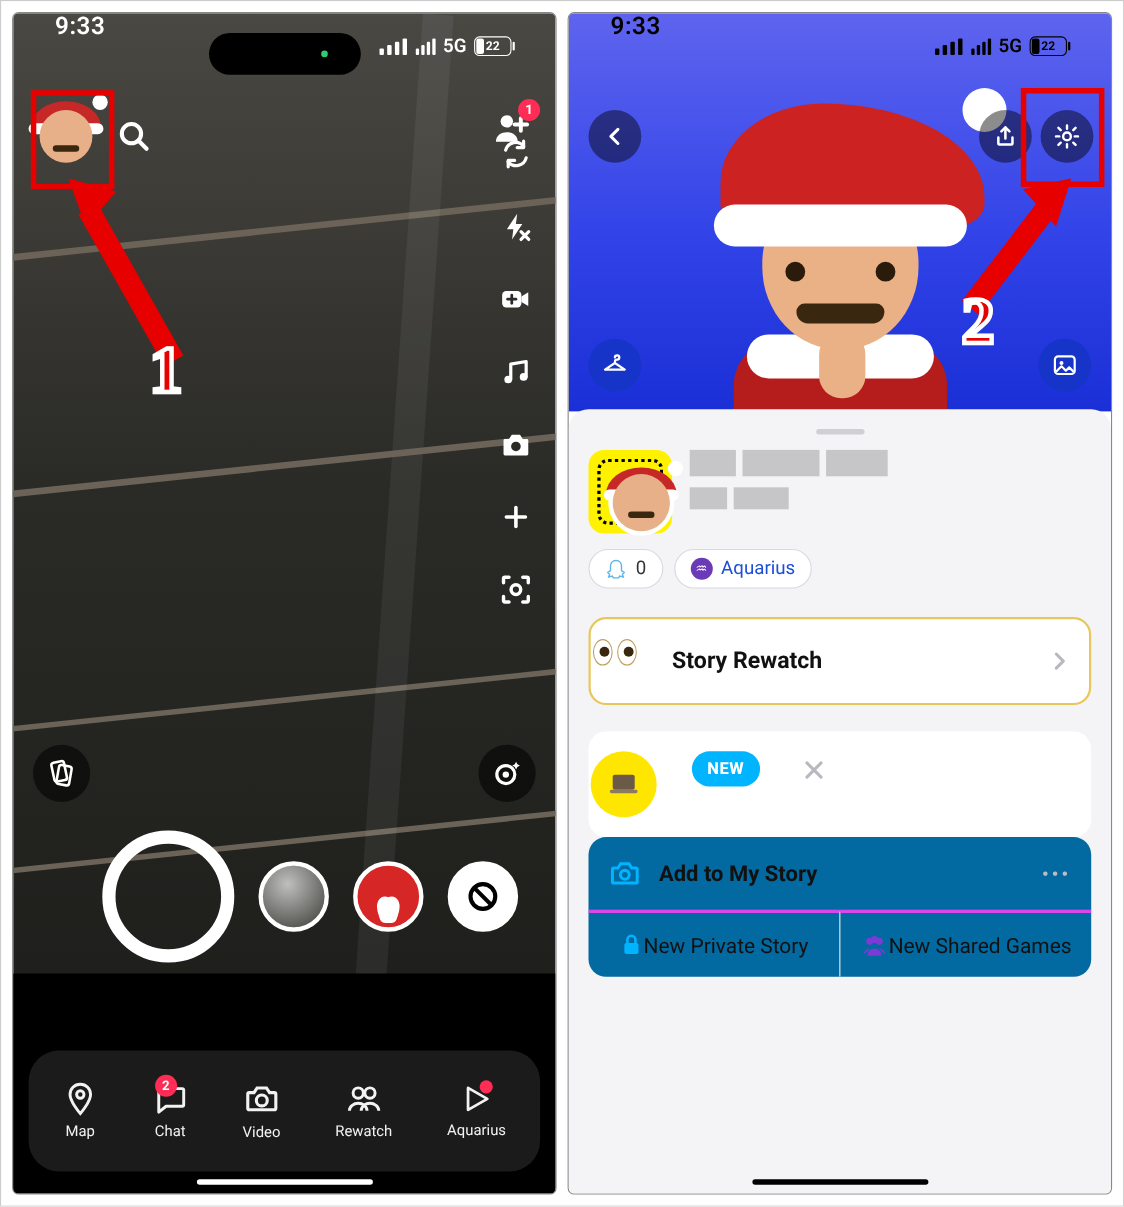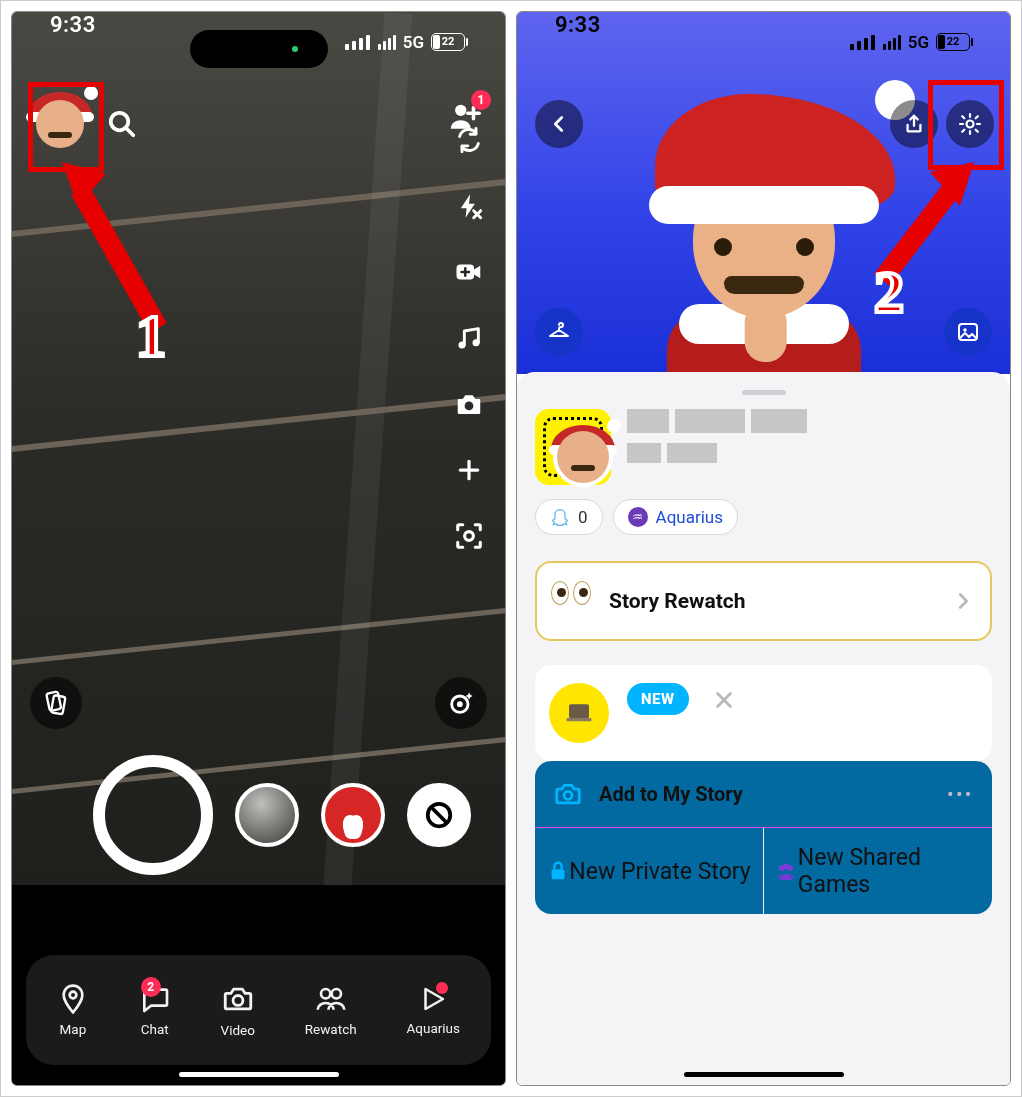--- a/index.html
+++ b/index.html
@@ -110,42 +110,42 @@
   .snapcode .mini .face{ inset:4px; }
   .name-block{ flex:1; }
   .pixels{ display:flex; gap:6px; margin-bottom:10px;}
   .pixels i{ width:42px; height:24px; background:#c6c6c9;}
   .pixels2 i{ width:34px; height:20px;}
   .chips{ margin-top:14px; display:flex; gap:10px;}
   .chip{ display:flex; align-items:center; gap:8px; padding:7px 14px; border:1.5px solid #d8d8de; border-radius:22px; background:#fff; font-size:17px; color:#333;}
   .chip .aq{ width:20px; height:20px; background:#6b3ab7; color:#fff; border-radius:50%; display:flex; align-items:center; justify-content:center; font-size:12px;}
   .chip .ghost{ color:#5bb5e8; }
 
-  .card{ border-radius:16px; background:#fff; padding:18px 14px; display:flex; align-items:center; gap:18px; position:relative; }
+  .card{ border-radius:16px; background:#fff; padding:18px 2px; display:flex; align-items:center; gap:32px; position:relative; }
   .card.gold{ border:2px solid #e7c65a; margin-top:26px;}
   .card .ttl{ font-size:21px; font-weight:700; color:#111;}
   .card .sub{ font-size:16px; color:#808088; margin-top:4px; line-height:1.35;}
   .card .chev{ position:absolute; right:16px; top:50%; transform:translateY(-50%); color:#b8b8be;}
   .eyes-emoji{ width:40px; height:40px; position:relative;}
   .eyes-emoji i{ position:absolute; width:18px; height:24px; background:#fff; border:1px solid #bfa060; border-radius:50%;}
   .eyes-emoji i::after{content:"";position:absolute; right:2px; top:6px; width:9px; height:9px; background:#3a2710; border-radius:50%;}
   .eyes-emoji i:first-child{left:0;} .eyes-emoji i:last-child{right:0;}
 
   .card.share{ margin-top:24px; align-items:flex-start;}
   .laptop-ico{ width:60px; height:60px; background:#ffe600; border-radius:50%; display:flex; align-items:center; justify-content:center;}
   .pill{ background:#00b4ff; color:#fff; font-weight:800; padding:7px 14px; border-radius:18px; font-size:15px; letter-spacing:.5px;}
   .x-close{ width:34px; height:34px; color:#b8b8be; display:flex; align-items:center; justify-content:center;}
 
   .section-title{ font-size:22px; font-weight:800; margin:28px 0 14px 4px; color:#111;}
   .stories-card{ background:#0369a1; border-radius:16px; overflow:hidden;}
   .story-top{ display:flex; align-items:center; gap:16px; padding:18px 18px;}
   .story-top .lbl{ font-size:20px; font-weight:700; color:#111;}
   .dots{ margin-left:auto; color:#bcbcc2; letter-spacing:3px; font-weight:900;}
   .story-split{ display:flex;}
-  .story-half{ flex:1; display:flex; align-items:center; justify-content:center; padding:16px 10px; border-top:1px solid #d946ef; font-size:23px; color:#111;}
+  .story-half{ flex:1; display:flex; align-items:center; justify-content:center; padding:16px 10px; border-top:3px solid #d946ef; font-size:19px; color:#111;}
   .story-half:first-child{ border-right:1px solid #eee;}
   .blue-ico{ color:#00b4ff;}
   .purple-ico{ color:#7a3cd6;}
   
   .home-ind2{ position:absolute; bottom:8px; left:50%; transform:translateX(-50%); width:160px; height:5px; background:#000; border-radius:3px;}
 </style>
 </head>
 <body>
 
 <div class="frame">

